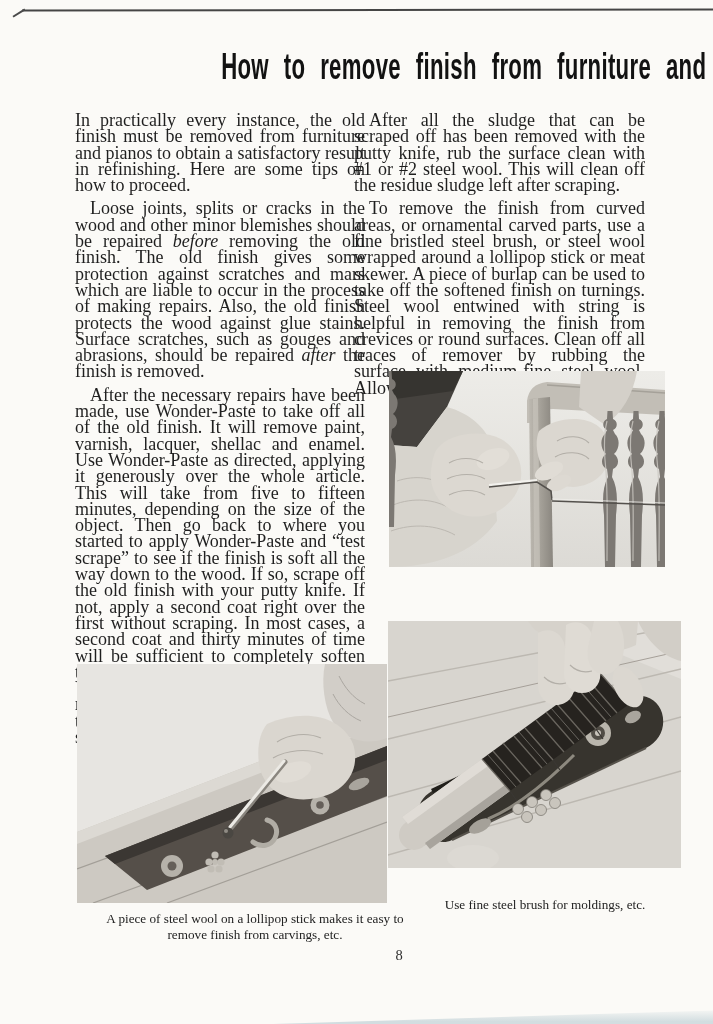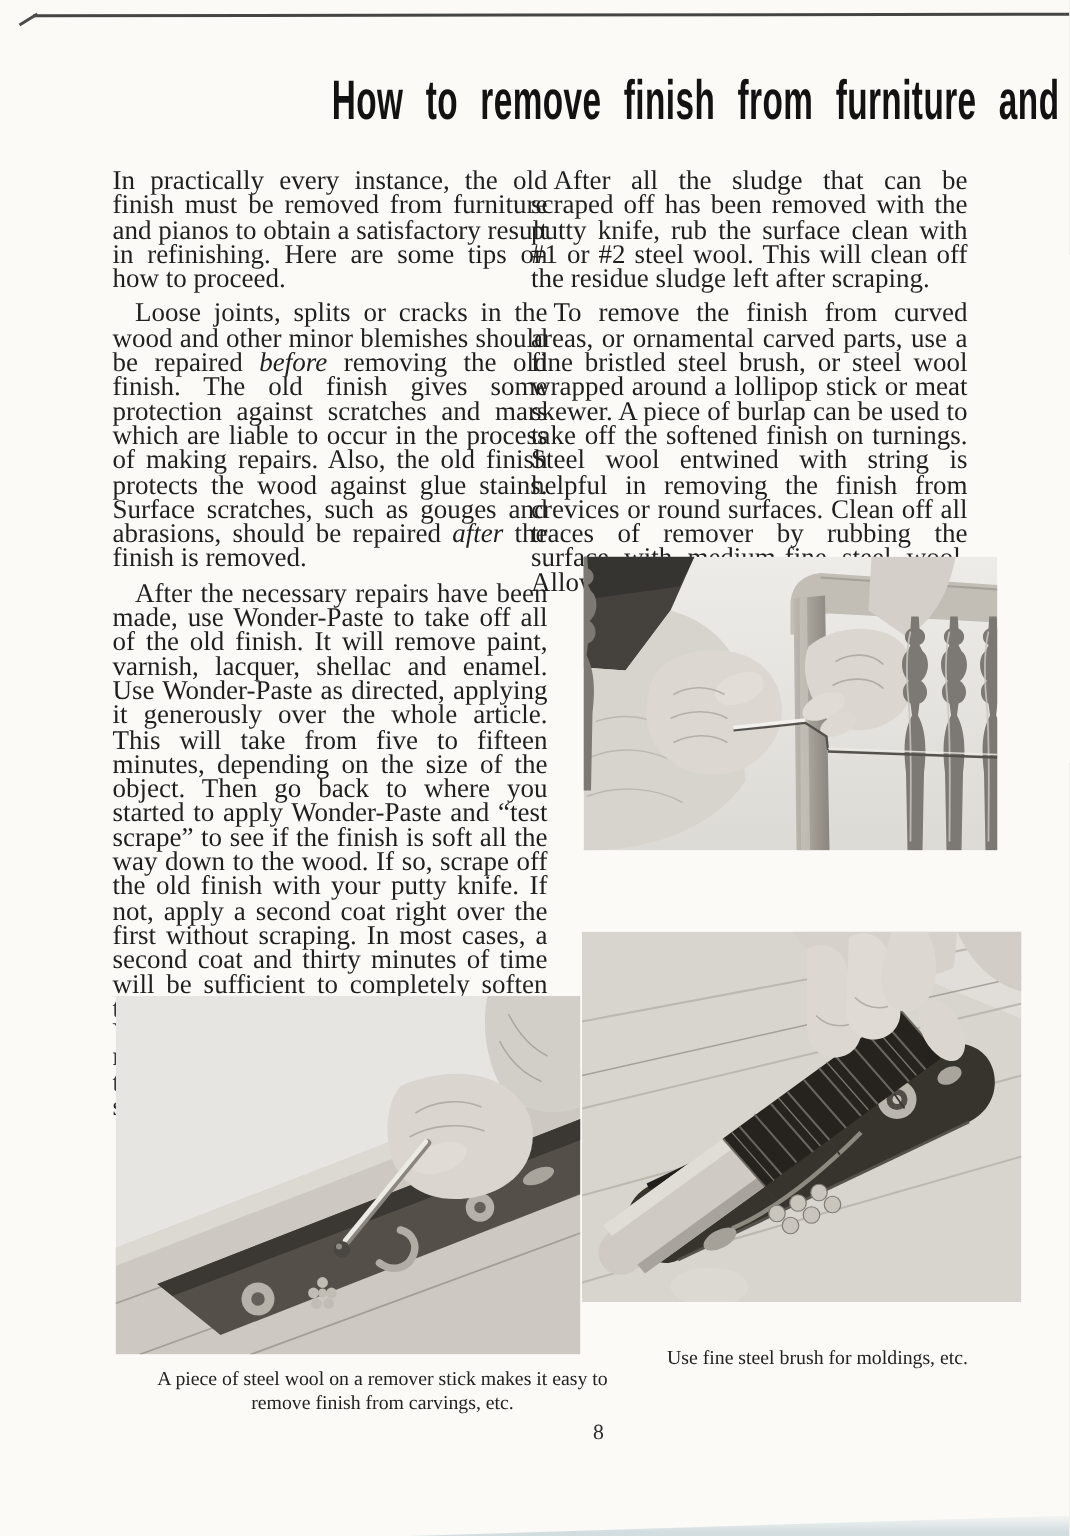--- a/index.html
+++ b/index.html
@@ -178,21 +178,21 @@
       </g>
 
       <g>
         <path d="M208,98 L154,164" stroke="#8a867f" stroke-width="5" fill="none" stroke-linecap="round"></path>
         <path d="M207,97 L153,163" stroke="#eceae5" stroke-width="3" fill="none" stroke-linecap="round"></path>
         <circle cx="151" cy="169" r="5.5" fill="#4a4742"></circle>
         <circle cx="149" cy="167" r="2" fill="#8f8b84"></circle>
       </g>
     </svg>
   </div>
-  <div class="caption" id="cap-carving-stick">A piece of steel wool on a remover stick makes it easy to remove finish from carvings, etc.</div>
+  <div class="caption" id="cap-carving-stick">A piece of steel wool on a lollipop stick makes it easy to remove finish from carvings, etc.</div>
 
   <div class="figure" id="fig-steel-brush">
     <svg viewBox="0 0 293 247">
       <rect width="293" height="247" fill="#d8d5cf"></rect>
       <g>
         <path d="M150,0 L293,0 L293,58 Z" fill="#e1ded9"></path>
         <path d="M0,60 L293,5 M0,118 L293,48 M0,176 L293,96 M0,234 L293,150" stroke="#bcb8b1" stroke-width="1.4" fill="none"></path>
         <path d="M0,96 L293,30" stroke="#a59f98" stroke-width="1" fill="none"></path>
       </g>
 

